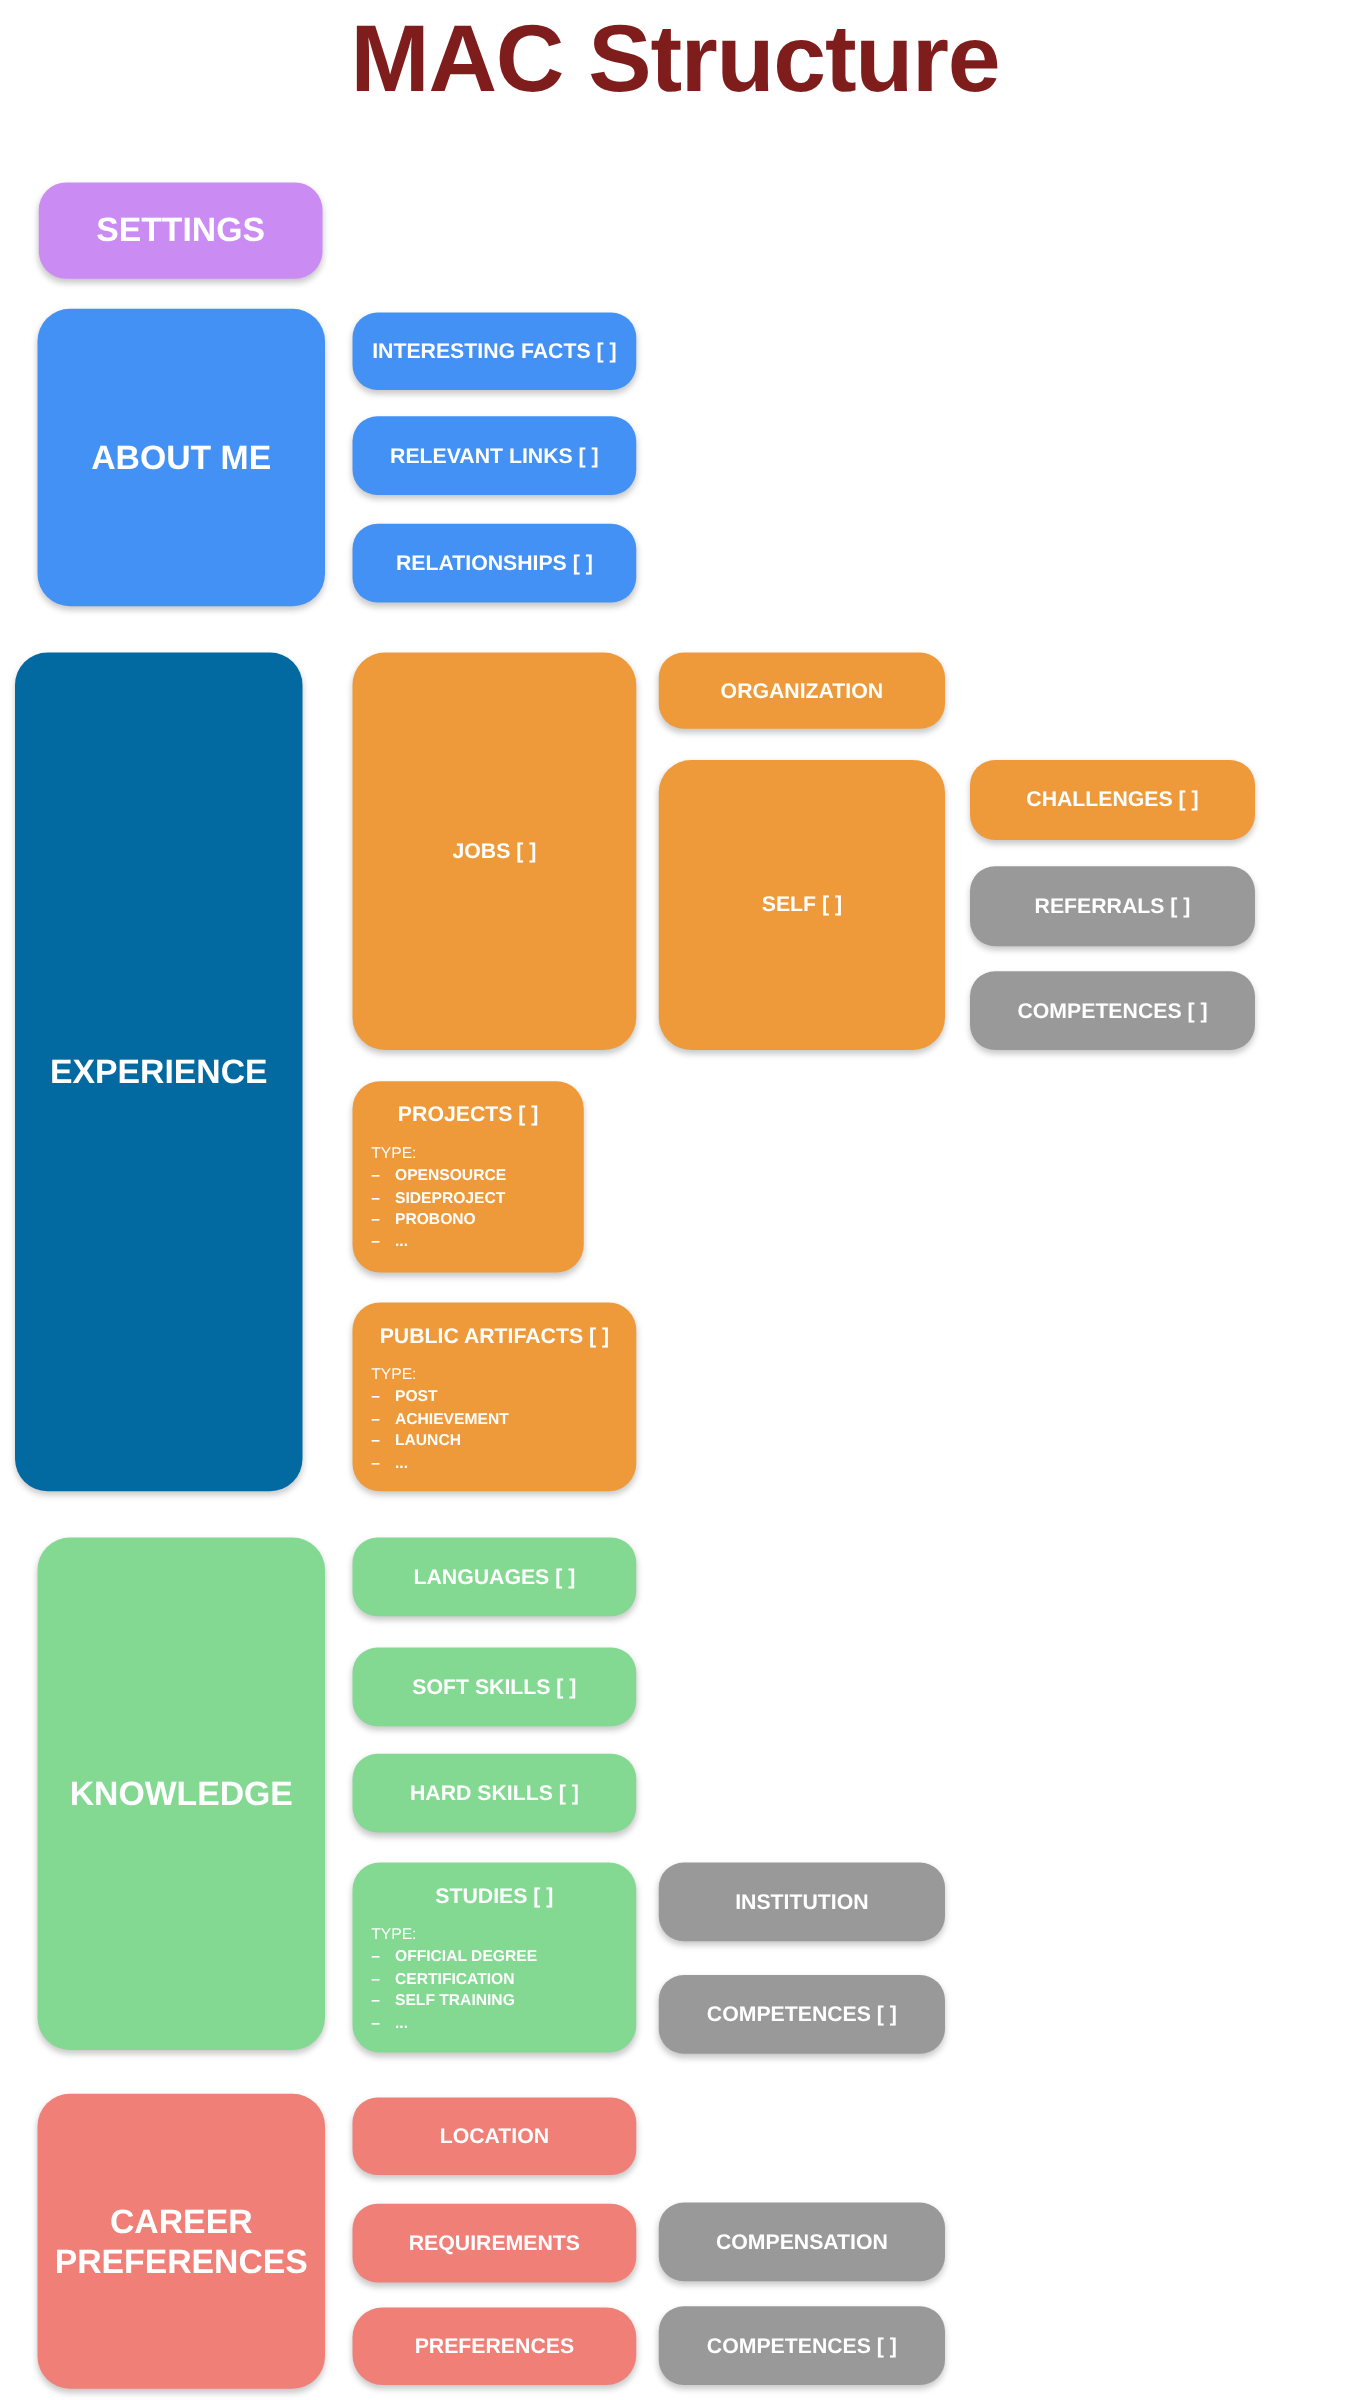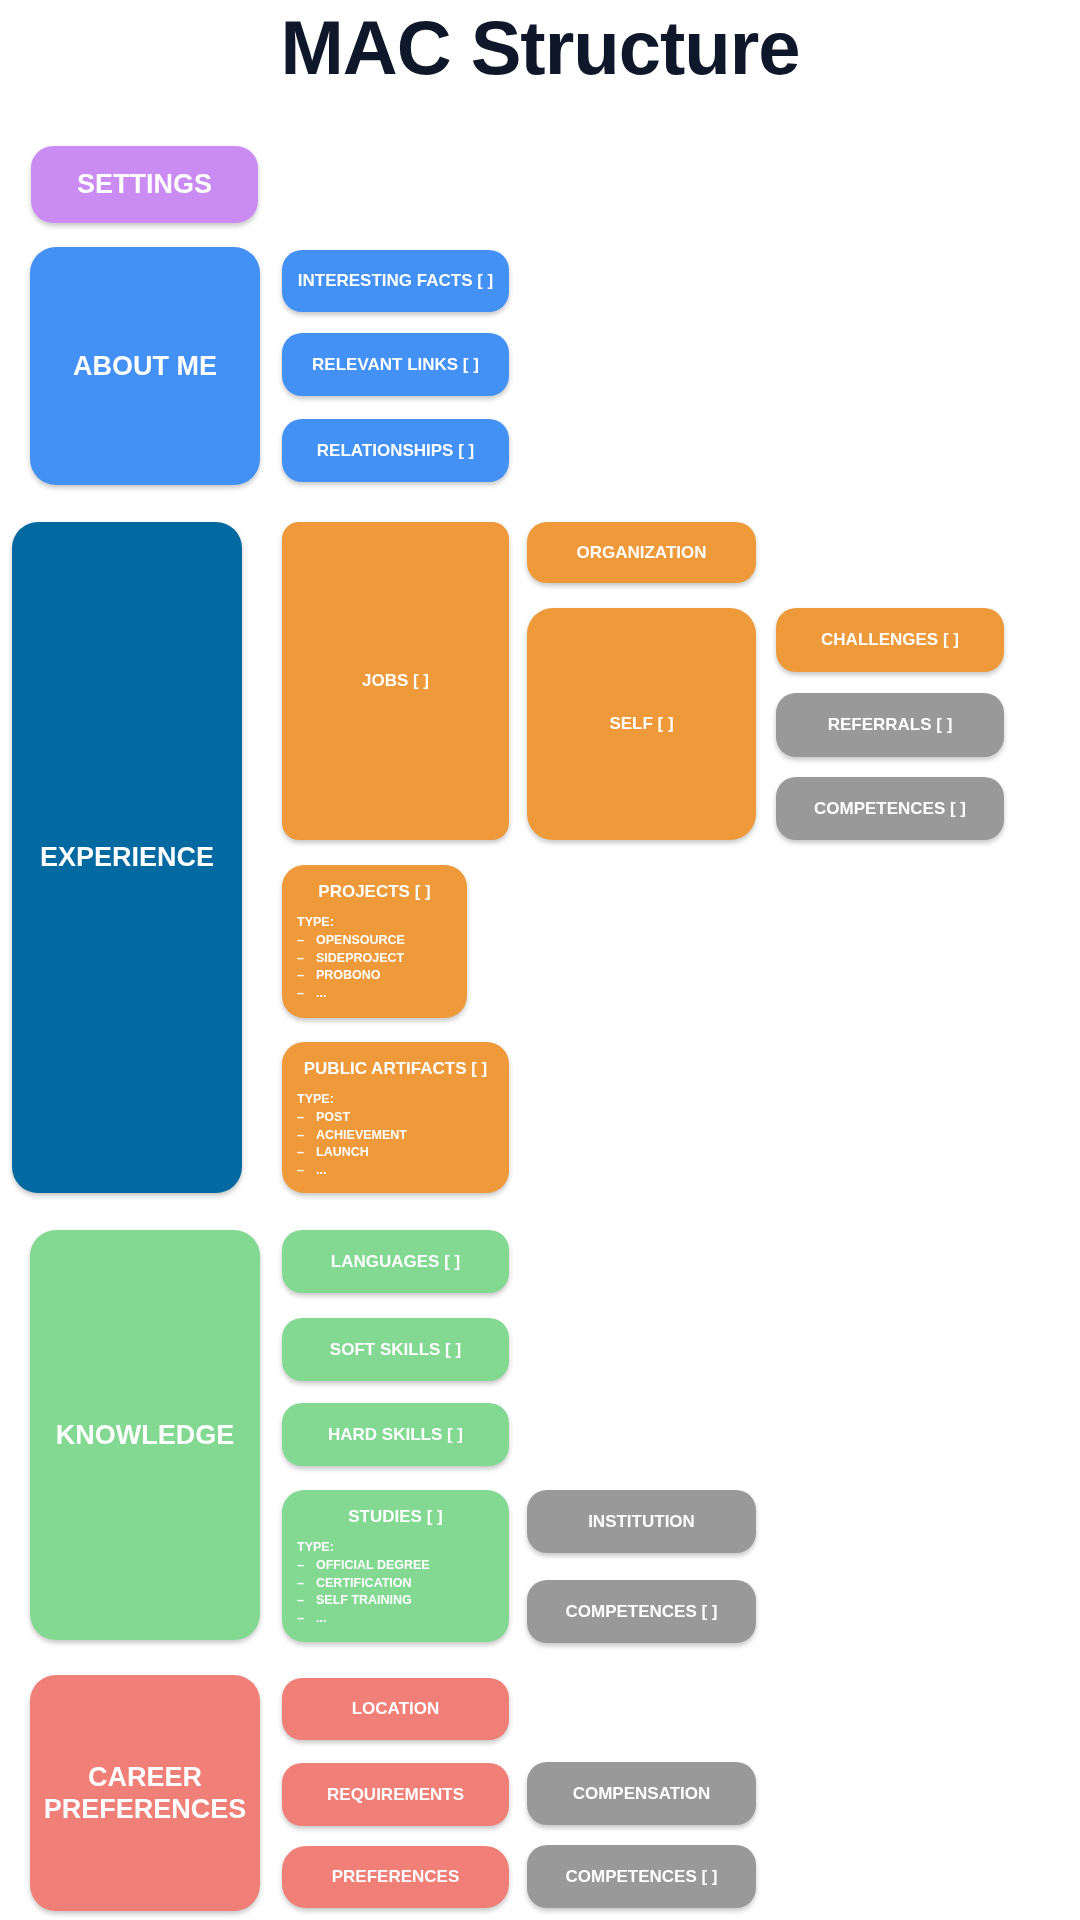--- a/index.html
+++ b/index.html
@@ -18,21 +18,21 @@
   .page-title {
     position: absolute;
     top: 2px;
     left: 0;
     width: 100%;
     text-align: center;
     font-size: 76px;
     line-height: 92px;
     font-weight: bold;
     letter-spacing: -1px;
-    color: #0f172a;
+    color: #7f1d1d;
   }
   .box {
     position: absolute;
     color: #ffffff;
     box-shadow: 0 3px 5px rgba(0,0,0,0.22);
     box-sizing: border-box;
   }
   .center {
     display: flex;
     align-items: center;
@@ -59,21 +59,21 @@
     text-align: center;
     font-size: 17px;
     font-weight: bold;
   }
   .type-block {
     margin: 11px 10px 0 15px;
     text-align: left;
   }
   .type-label {
     font-size: 12.5px;
-    font-weight: bold;
+    font-weight: normal;
     line-height: 19px;
   }
   .type-item {
     display: flex;
     font-size: 12.5px;
     font-weight: bold;
     line-height: 17.5px;
   }
   .type-item .dash {
     width: 19px;
@@ -100,21 +100,21 @@
   <div class="box center r-sm" style="left: 282px; top: 333px; width: 227px; height: 63px; background: rgb(67, 145, 244);">
     <span class="lbl-sub">RELEVANT LINKS [ ]</span>
   </div>
   <div class="box center r-sm" style="left: 282px; top: 419px; width: 227px; height: 63px; background: rgb(67, 145, 244);">
     <span class="lbl-sub">RELATIONSHIPS [ ]</span>
   </div>
 
   <div class="box center r-lg" style="left: 12px; top: 522px; width: 230px; height: 671px; background: #0369a1;">
     <span class="lbl-main">EXPERIENCE</span>
   </div>
-  <div class="box center r-lg" style="left: 282px; top: 522px; width: 227px; height: 318px; background: rgb(238, 154, 59); border-radius: 17px;">
+  <div class="box center r-lg" style="left: 282px; top: 522px; width: 227px; height: 318px; background: rgb(238, 154, 59);">
     <span class="lbl-sub">JOBS [ ]</span>
   </div>
   <div class="box center r-sm" style="left: 527px; top: 522px; width: 229px; height: 61px; background: rgb(238, 154, 59);">
     <span class="lbl-sub">ORGANIZATION</span>
   </div>
   <div class="box center r-lg" style="left: 527px; top: 608px; width: 229px; height: 232px; background: rgb(238, 154, 59);">
     <span class="lbl-sub">SELF [ ]</span>
   </div>
   <div class="box center r-sm" style="left: 776px; top: 608px; width: 228px; height: 64px; background: rgb(238, 154, 59);">
     <span class="lbl-sub">CHALLENGES [ ]</span>

